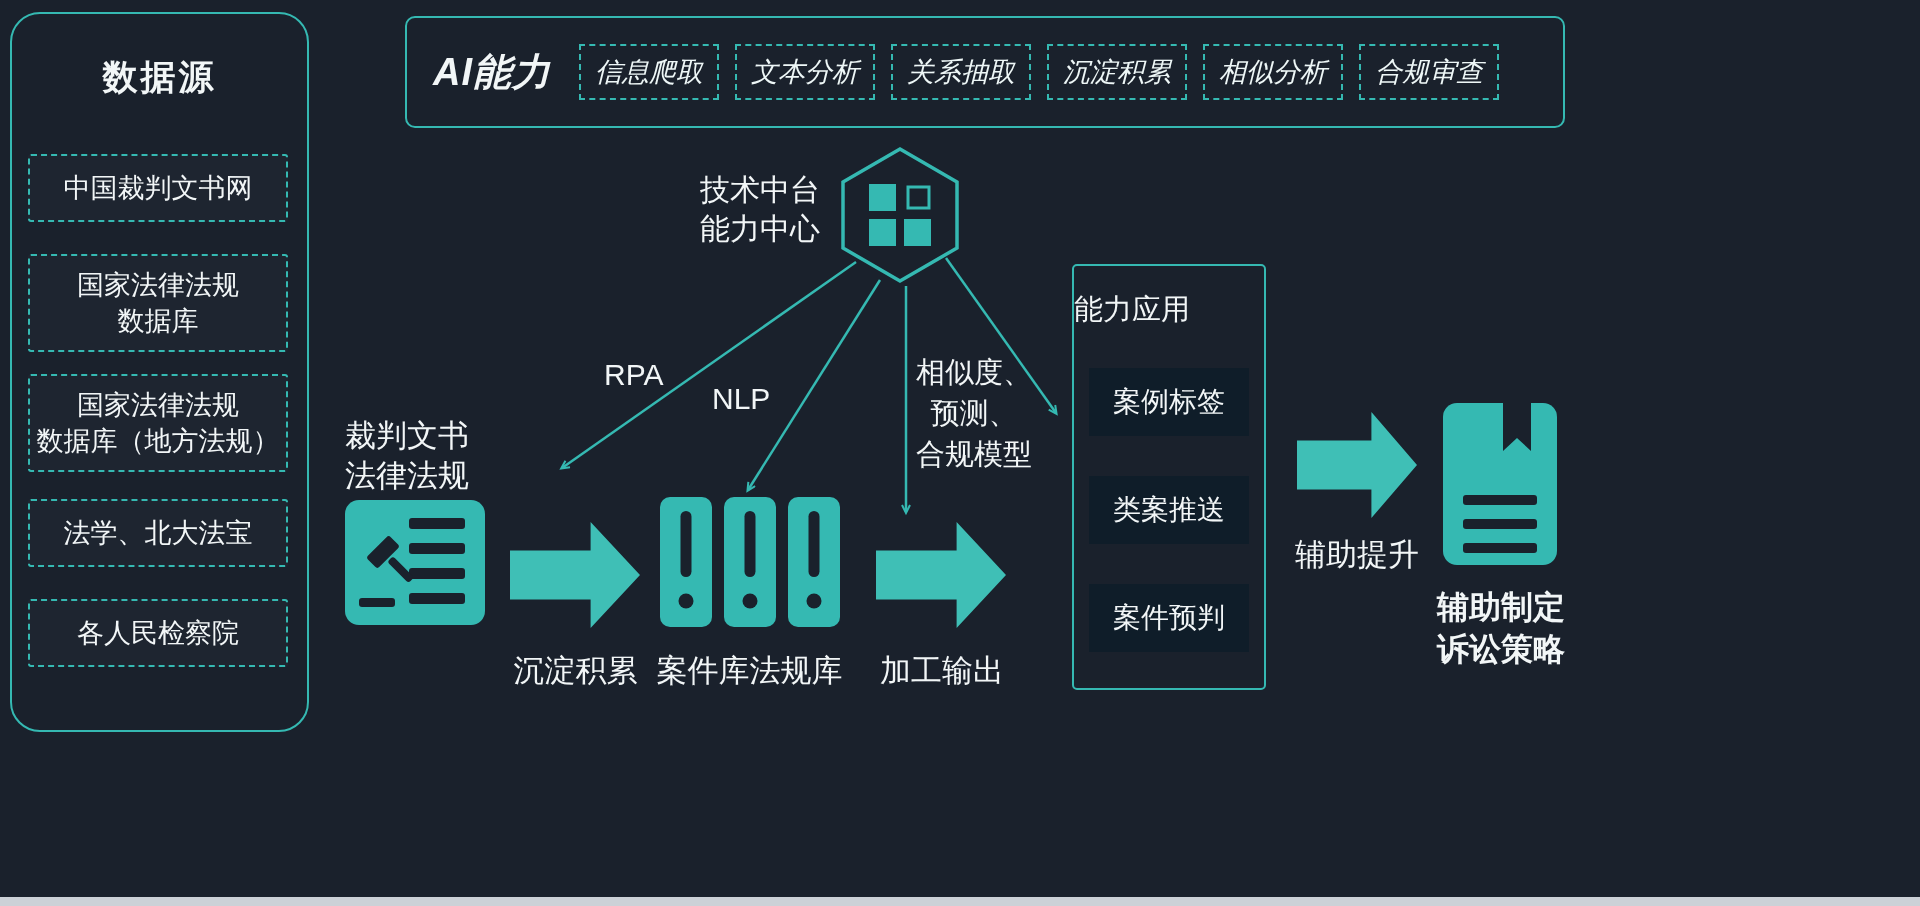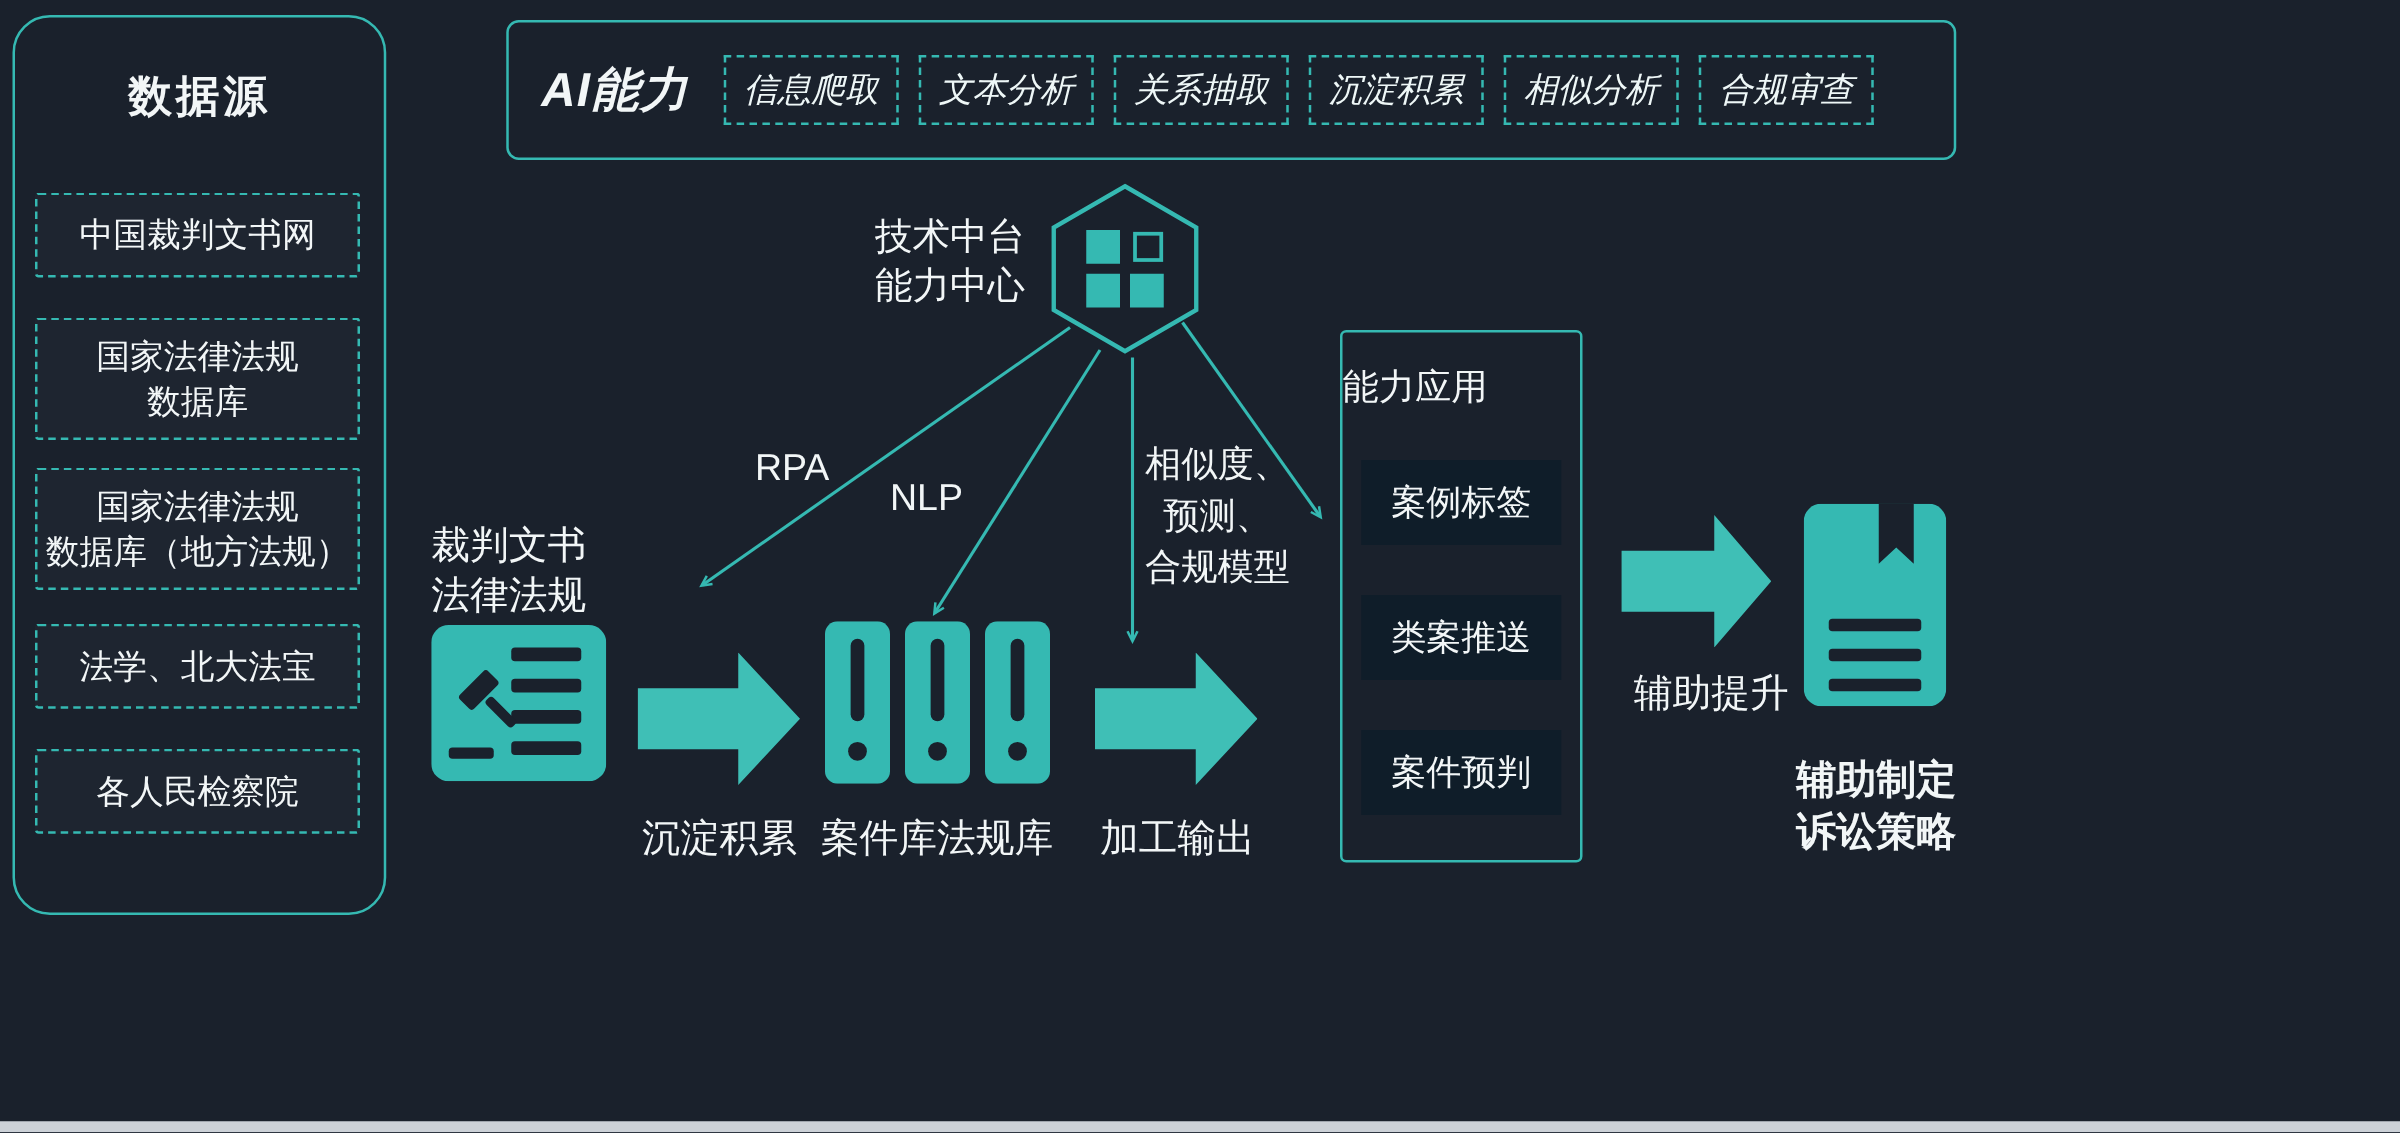--- a/index.html
+++ b/index.html
@@ -43,33 +43,33 @@
   #lbl-rpa{left:604px;top:358px;}
   #lbl-nlp{left:712px;top:382px;}
   #lbl-models{left:916px;top:352px;font-size:29px;line-height:41px;}
 
   
   #source-label{position:absolute;left:345px;top:416px;font-size:31px;line-height:40px;font-weight:500;}
   #doc-icon{position:absolute;left:345px;top:500px;}
   #books{position:absolute;left:660px;top:497px;display:flex;gap:12px;}
   #strategy-icon{position:absolute;left:1443px;top:403px;}
   #output-label{position:absolute;left:1428px;top:586px;width:146px;text-align:center;
-    font-size:32px;line-height:42px;font-weight:700;margin-top:16px;}
+    font-size:32px;line-height:42px;font-weight:700;}
 
   .block-arrow{position:absolute;background:var(--arrow,#3fbfb6);
     clip-path:polygon(0 27%,62% 27%,62% 0,100% 50%,62% 100%,62% 73%,0 73%);}
   #arrow1{left:510px;top:522px;width:130px;height:106px;}
   #arrow2{left:876px;top:522px;width:130px;height:106px;}
   #arrow3{left:1297px;top:412px;width:120px;height:106px;}
 
   .flow-label{position:absolute;font-size:31px;font-weight:500;text-align:center;}
   #lbl-step1{left:498px;top:650px;width:155px;}
   #lbl-step2{left:652px;top:650px;width:195px;}
   #lbl-step3{left:872px;top:650px;width:140px;}
-  #lbl-step4{left:1292px;top:534px;width:130px;margin-left:12px;}
+  #lbl-step4{left:1292px;top:534px;width:130px;}
 
   
   #capability-panel{position:absolute;left:1072px;top:264px;width:190px;height:422px;
     border:2px solid var(--accent,#35b9b2);border-radius:5px;}
   #capability-title{position:absolute;top:24px;left:0;width:100%;margin:0;text-align:left;
     font-size:29px;font-weight:500;}
   .cap-item{position:absolute;left:15px;width:160px;height:68px;
     background:var(--item-box-bg,#0f1d29);
     display:flex;align-items:center;justify-content:center;font-size:28px;font-weight:500;}
 

